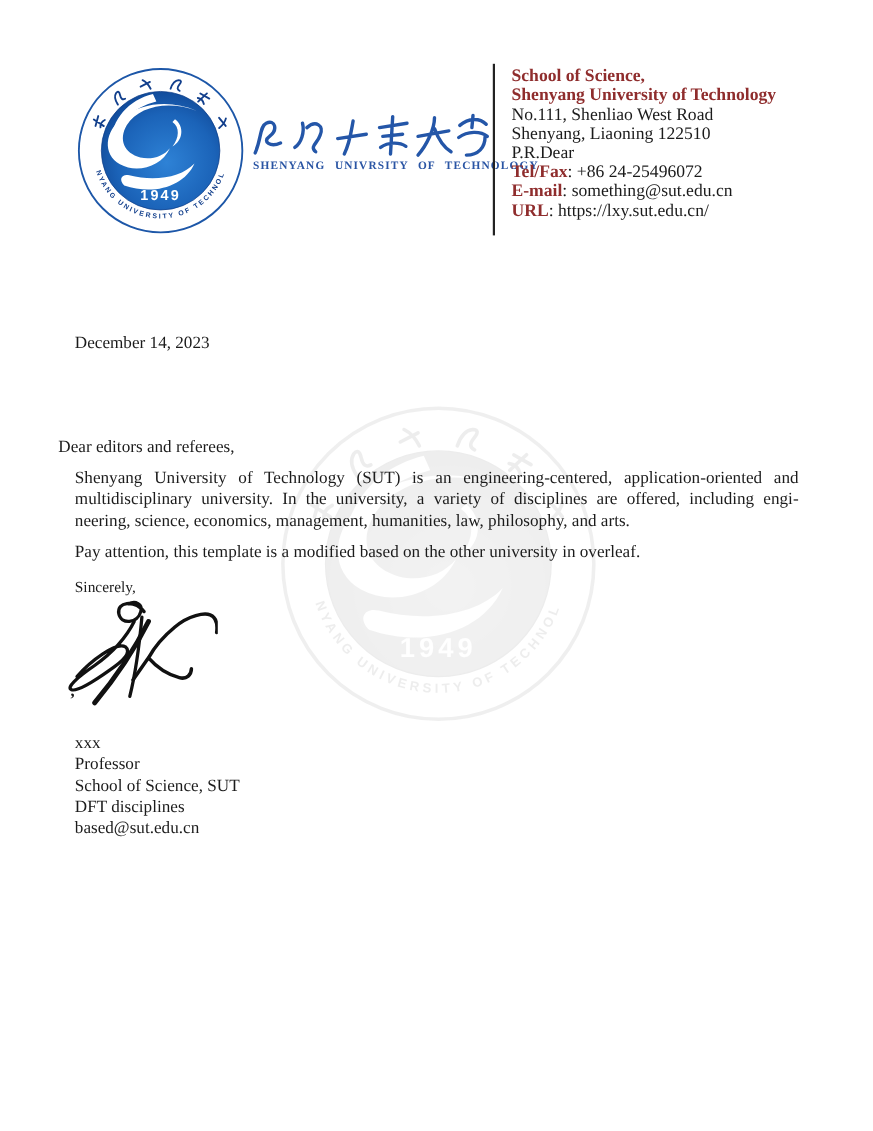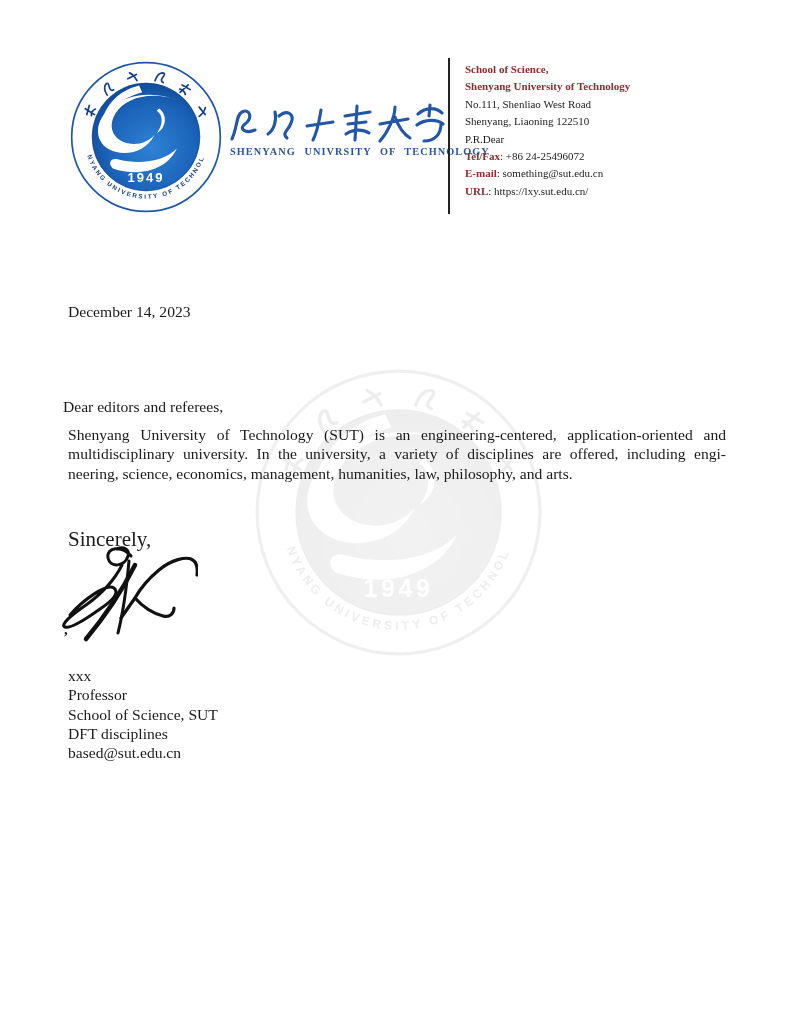--- a/index.html
+++ b/index.html
@@ -17,31 +17,31 @@
 
   
   .seal{left:69px;top:60px;width:154px;height:154px;}
   .calligraphy{left:229px;top:101px;width:216px;height:46px;}
   .brand-en{
     left:230px;top:146px;width:230px;
     font-size:10.3px;font-weight:bold;color:#2a55a4;
     letter-spacing:1.05px;word-spacing:5px;white-space:nowrap;
   }
   .divider{left:448px;top:58px;width:2px;height:156px;background:#222222;}
-  .contact{left:465px;top:61px;width:275px;font-size:11px;line-height:17.4px;}
+  .contact{left:465px;top:61px;width:275px;font-size:16px;line-height:17.4px;}
   .contact .row{white-space:nowrap;}
   .maroon{color:#8f2d2d;font-weight:bold;}
 
   
   .date{left:68px;top:303px;font-size:15.6px;}
-  .salutation{left:63px;top:398px;font-size:15.6px;}
+  .salutation{left:53px;top:398px;font-size:15.6px;}
   .par1{left:68px;top:425px;width:658px;font-size:15.6px;line-height:19.3px;}
   .jline{text-align:justify;text-align-last:justify;}
   .par2{left:68px;top:493px;width:658px;font-size:15.6px;}
-  .closing{left:68px;top:527px;font-size:21px;}
+  .closing{left:68px;top:527px;font-size:14px;}
   .signature{left:58px;top:543px;width:140px;height:100px;}
   .sig-mark{left:64px;top:621px;font-size:15px;font-weight:bold;}
   .signatory{left:68px;top:638px;font-size:15.6px;line-height:19.3px;margin-top:28px;}
   .sig-stroke{fill:none;stroke:#111111;stroke-linecap:round;stroke-linejoin:round;}
   .defs-holder{position:absolute;width:0;height:0;overflow:hidden;}
   .link{color:#1b1b1b;text-decoration:none;}
 </style>
 </head>
 <body>
 
@@ -118,20 +118,21 @@
   <div class="abs date">December 14, 2023</div>
 
   <div class="abs salutation">Dear editors and referees,</div>
 
   <div class="abs par1">
     <div class="jline">Shenyang University of Technology (SUT) is an engineering-centered, application-oriented and</div>
     <div class="jline">multidisciplinary university. In the university, a variety of disciplines are offered, including engi-</div>
     <div>neering, science, economics, management, humanities, law, philosophy, and arts.</div>
   </div>
 
+  <div class="abs par2">Pay attention, this template is a modified based on the other university in overleaf.</div>
 
   <div class="abs closing">Sincerely,</div>
 
   <svg class="abs signature" viewBox="0 0 140 100">
     <path class="sig-stroke" stroke-width="3" d="M 73 13 C 64 2 48 4 50 15 C 52 25 67 24 70 13 C 72 6 65 3 59 6"></path>
     <path class="sig-stroke" stroke-width="3" d="M 64 22 C 56 38 42 52 28 62 C 12 73 2 82 7 84 C 12 86 28 76 42 66 C 54 58 62 50 56 45 C 48 40 24 58 12 72"></path>
     <path class="sig-stroke" stroke-width="4.5" d="M 77 22 C 66 44 48 72 28 96"></path>
     <path class="sig-stroke" stroke-width="3" d="M 71 18 C 69 40 66 66 60 90"></path>
     <path class="sig-stroke" stroke-width="3.2" d="M 139 32 C 140 24 138 18 133 16 C 128 14 114 16 101 27 C 90 36 82 46 77 55 C 72 62 68 68 63 75 M 77 55 C 84 63 94 70 105 73 C 112 75 116 70 116 65"></path>
   </svg>

